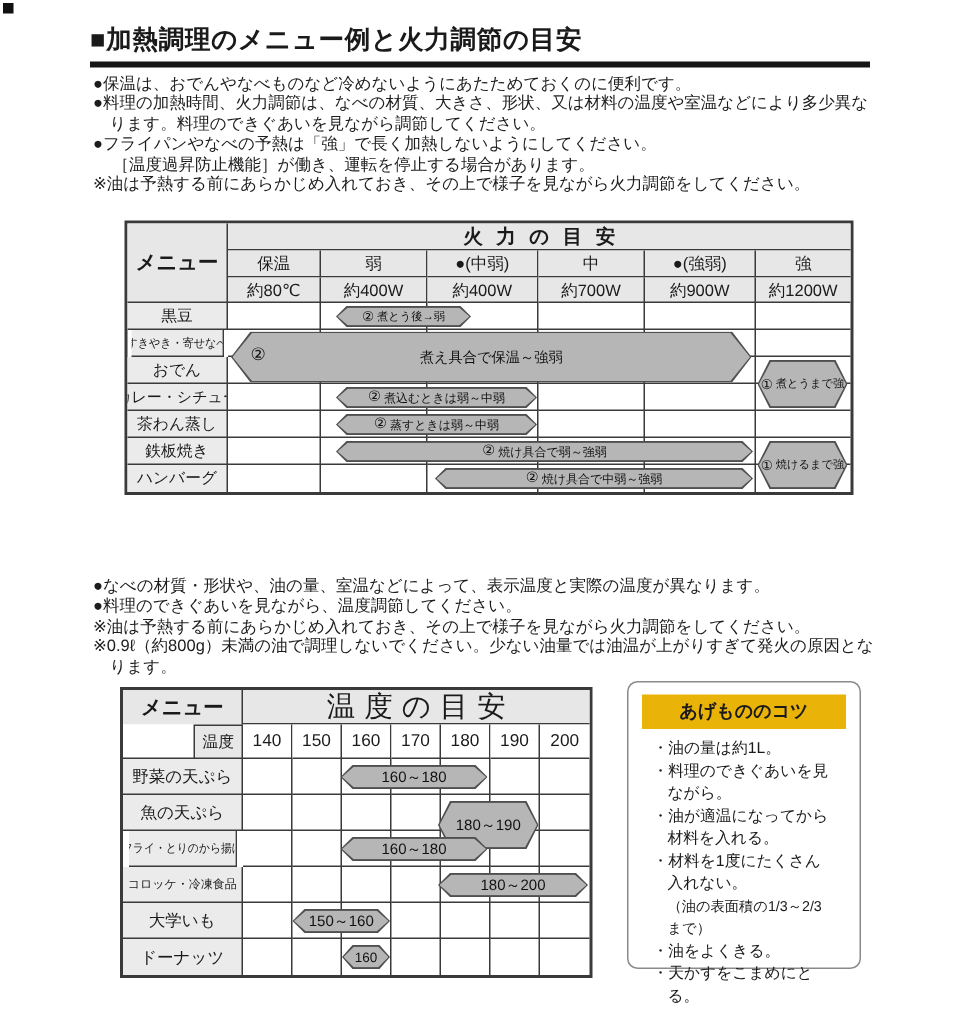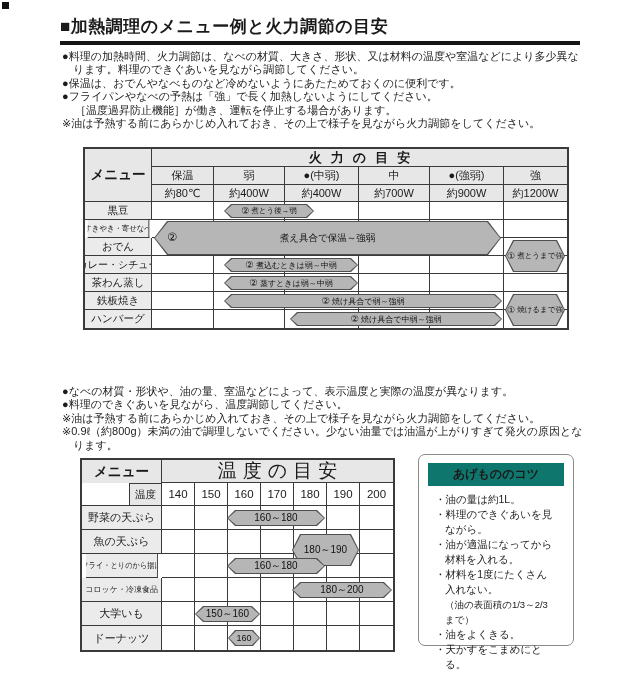--- a/index.html
+++ b/index.html
@@ -39,36 +39,36 @@
 
   .arrow{position:absolute;background:var(--ae);}
   .arrow-fill{position:absolute;inset:1px;background:var(--af);}
   .arrow-label{position:absolute;inset:0;display:flex;align-items:center;justify-content:center;
                gap:2px;color:#111;white-space:nowrap;}
   .num{font-size:1.2em;line-height:1;}
   .numLeft{position:absolute;left:13px;top:50%;transform:translateY(-50%);}
 
   .tips{position:absolute;left:418px;top:454px;width:156px;height:192px;border:1px solid #8a8a8a;
         border-radius:7px;background:#fff;box-sizing:border-box;}
-  .tips-title{margin:8px 9px 6px;background:#0f766e;text-align:center;font-weight:bold;
+  .tips-title{margin:8px 9px 6px;background:#eab308;text-align:center;font-weight:bold;
               font-size:12px;padding:3px 0;}
   .tips-list{margin:0 16px;font-size:10.5px;line-height:15px;}
   .tip-line{padding-left:10px;text-indent:-10px;}
   .tip-line.small{font-size:9.5px;text-indent:0;}
 </style>
 </head>
 <body>
 
 <div class="page">
   <div class="corner"></div>
 
   <div class="h" id="h1">■加熱調理のメニュー例と火力調節の目安</div>
   <div class="notes" id="notes1">
+      <div class="note hang">●保温は、おでんやなべものなど冷めないようにあたためておくのに便利です。</div>
       <div class="note hang">●料理の加熱時間、火力調節は、なべの材質、大きさ、形状、又は材料の温度や室温などにより多少異なります。料理のできぐあいを見ながら調節してください。</div>
-      <div class="note hang">●保温は、おでんやなべものなど冷めないようにあたためておくのに便利です。</div>
       <div class="note hang">●フライパンやなべの予熱は「強」で長く加熱しないようにしてください。</div>
       <div class="note indent">［温度過昇防止機能］が働き、運転を停止する場合があります。</div>
       <div class="note hang">※油は予熱する前にあらかじめ入れておき、その上で様子を見ながら火力調節をしてください。</div>
     </div>
 
   <div class="tbl" id="t1">
     <div class="c hdr menuH" style="grid-area:1/1/4/2">メニュー</div>
     <div class="c hdr groupH no-r" style="grid-area:1/2/2/8">火力の目安</div>
   <div class="c hdr lvl" style="grid-area: 2 / 2 / 3 / 3;">保温</div>
       <div class="c hdr lvl" style="grid-area: 2 / 3 / 3 / 4;">弱</div>

